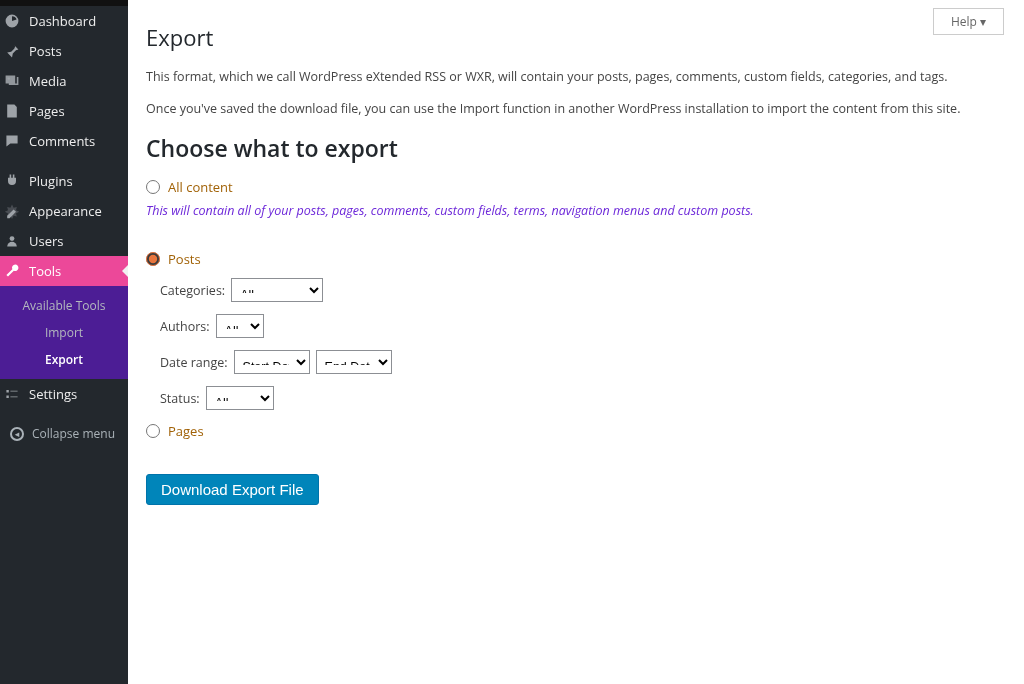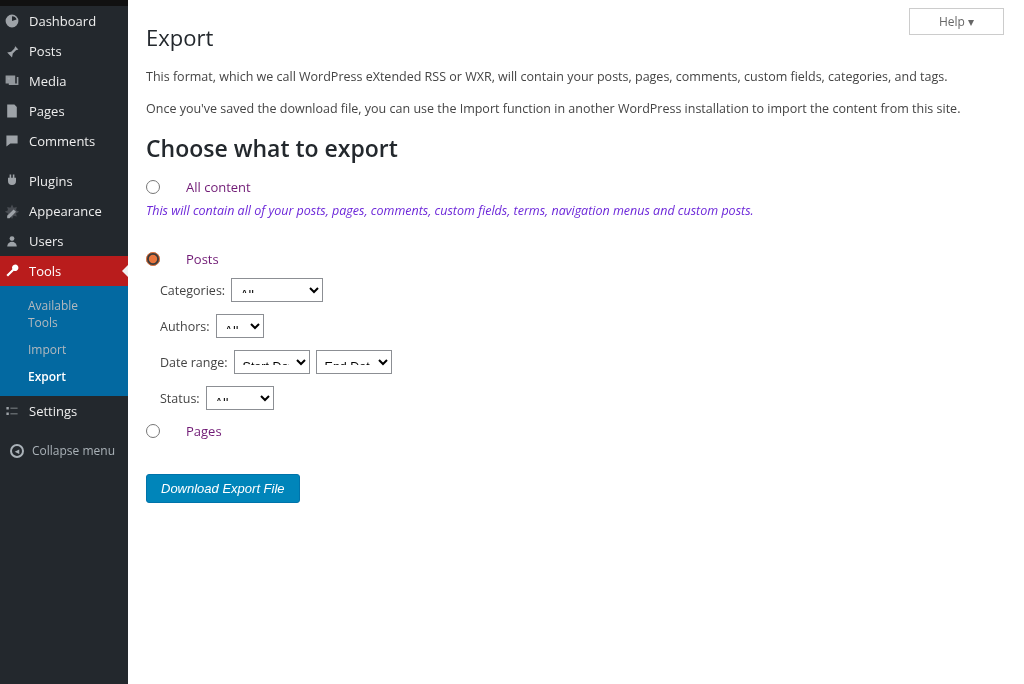--- a/index.html
+++ b/index.html
@@ -31,36 +31,37 @@
     position: relative;
     gap: 8px;
     min-height: 27px;
   }
   .side-item .icon {
     width: 18px; height: 18px;
     display: inline-flex; align-items: center; justify-content: center;
     color: #9ea3a8;
   }
   .side-item.current {
-    background: #b91c1c;
+    background: #ec4899;
     color: #fff;
   }
   .side-item.current .icon { color: #fff; }
   .side-item.current::after {
     content: "";
     position: absolute;
     right: 0;
     top: 50%;
     transform: translate(0, -50%);
     border: 6px solid transparent;
     border-right-color: #f1f1f1;
   }
   .submenu {
-    background: #0369a1;
-    padding: 6px 16px;
+    background: #4c1d95;
+    padding: 6px 0;
+    text-align: center;
   }
   .submenu a {
     display: block;
     padding: 5px 12px;
     color: #b4b9be;
     font-size: 12px;
     text-decoration: none;
     cursor: pointer;
   }
   .submenu a.active {
@@ -87,21 +88,21 @@
     position: relative;
     padding: 10px 20px 20px 18px;
     overflow: auto;
   }
   .help-tab {
     position: absolute;
     right: 20px;
     top: 8px;
     background: #fff;
     border: 1px solid #ccc;
-    padding: 4px 29px;
+    padding: 4px 17px;
     font-size: 12px;
     color: #666;
     cursor: pointer;
   }
   h1.page-title {
     font-size: 22px;
     font-weight: 400;
     color: #23282d;
     margin: 12px 0 16px 0;
   }
@@ -118,21 +119,21 @@
     margin: 6px 0 14px 0;
   }
   .opt-row {
     display: flex;
     align-items: center;
     gap: 8px;
     margin-bottom: 10px;
     font-size: 13px;
   }
   .opt-row input[type=radio] { width: 14px; height: 14px; }
-  .opt-row label { color: #701a75; margin-left: 18px; }
+  .opt-row label { color: #a16207; }
   p.desc {
     font-style: italic;
     color: #6d28d9;
     font-size: 12.5px;
     margin: -4px 0 30px 0;
   }
   .sub-form {
     margin-left: 14px;
     margin-bottom: 8px;
   }
@@ -155,25 +156,24 @@
   .sel-wide { width: 92px; }
   .sel-med { width: 48px; }
   .sel-date { width: 76px; }
   .sel-stat { width: 68px; }
   .btn-primary {
     display: inline-block;
     background: #0085ba;
     color: #fff;
     border: 1px solid #0073aa;
     padding: 6px 14px;
-    font-size: 13px;
+    font-size: 15px;
     border-radius: 3px;
     cursor: pointer;
     margin-top: 24px;
-    font-style: italic;
   }
   svg { display: block; }
   .radio-checked {
     position: relative;
   }
   .radio-checked input { accent-color: #e8753d; }
 </style>
 </head>
 <body>
 

